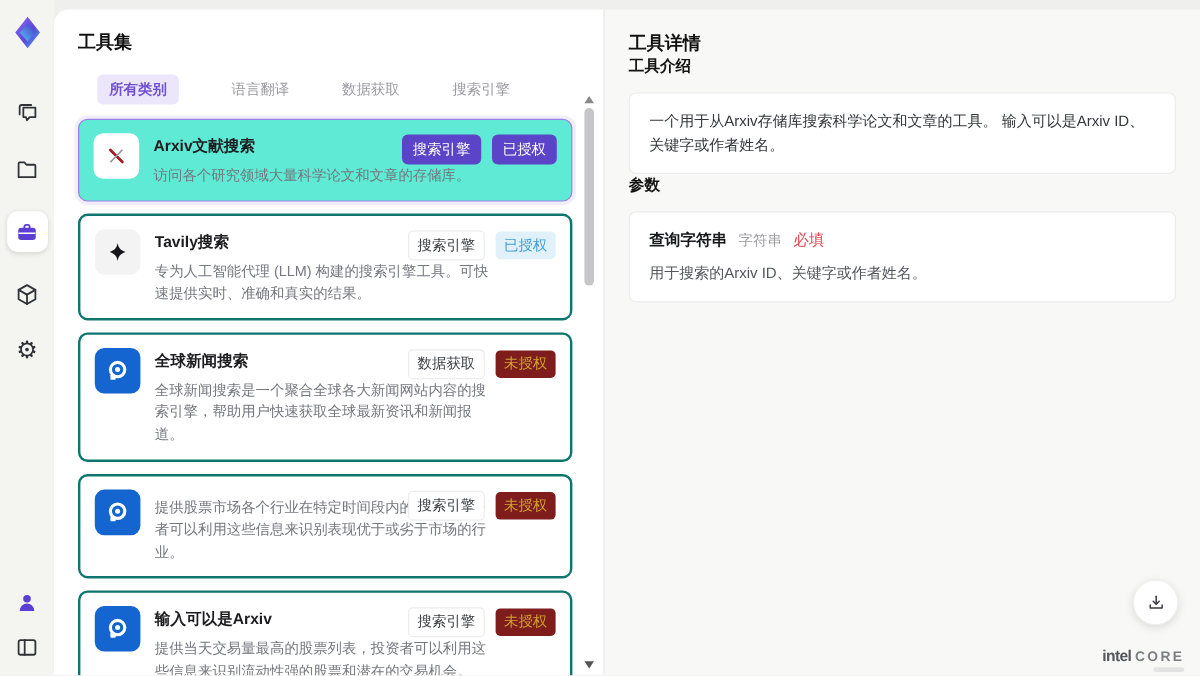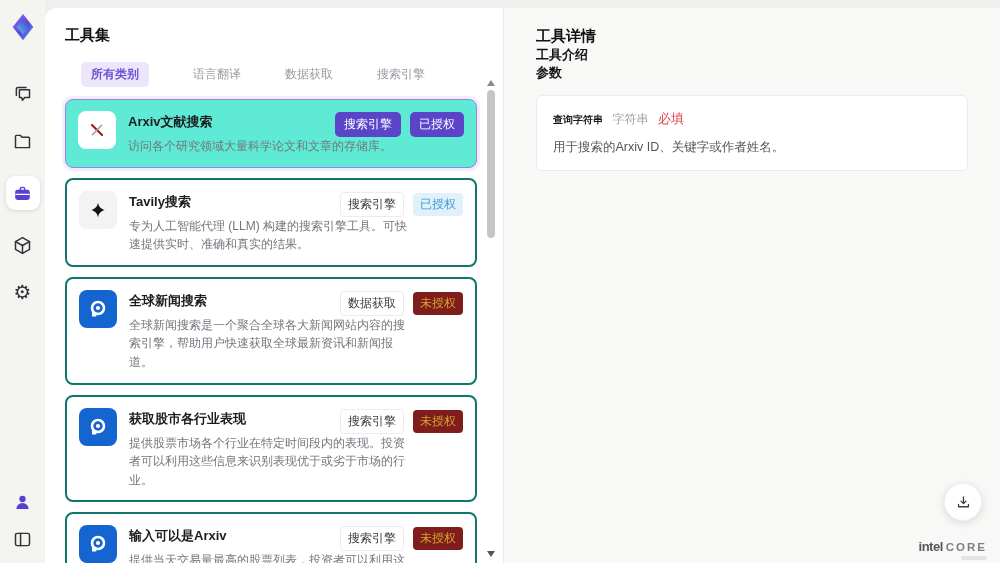--- a/index.html
+++ b/index.html
@@ -64,28 +64,28 @@
   .badge.status-yellow { background:#7f1d1d; color:#d2a42e; }
   
   .scrollbar { position:absolute; right:7px; top:72px; bottom:6px; width:10px; }
   .scroll-arrow { position:absolute; left:1px; width:0; height:0; border-left:4px solid transparent; border-right:4px solid transparent; }
   .scroll-arrow.up { top:0; border-bottom:6px solid #8a8a8a; }
   .scroll-arrow.down { bottom:0; border-top:6px solid #555; }
   .scroll-thumb { position:absolute; top:10px; left:1px; width:8px; height:148px; background:#c6c6c8; border-radius:4px; }
   
   .right-panel {
     flex:1; background:#f8f8f6; border-left:1px solid #ececec;
-    padding:19px 32px; position:relative;
+    padding:19px 20px; position:relative;
   }
   .section-title { font-size:13px; font-weight:bold; color:#141414; }
   .detail-box {
     margin-top:13px; background:#fff; border:1px solid #ececee; border-radius:6px;
     padding:13px 16px; font-size:12.5px; color:#33363b; line-height:1.6;
   }
-  .param-name { font-size:10px; font-weight:bold; color:#17181b; }
+  .param-name { font-size:13px; font-weight:bold; color:#17181b; }
   .param-type { font-size:12px; color:#9a9aa0; margin-left:6px; }
   .param-required { font-size:13px; color:#e1424d; margin-left:6px; }
   .param-desc { margin-top:7px; font-size:12.5px; color:#53565c; }
   
   .fab {
     position:absolute; right:18px; bottom:42px; width:38px; height:38px;
     background:#fff; border:1px solid #f0f0f0; border-radius:50%;
     box-shadow:0 2px 8px rgba(0,0,0,.13); display:grid; place-items:center; cursor:pointer;
   }
   .fab svg { width:17px; height:17px; stroke:#3a3d42; fill:none; stroke-width:1.8; stroke-linecap:round; stroke-linejoin:round; }
@@ -222,21 +222,20 @@
         </div>
         <div class="tool-card">
           <div class="tool-icon bg-blue">
             <svg viewBox="0 0 24 24" width="24" height="24">
               <circle cx="12" cy="11" r="6" stroke="#fff" stroke-width="2.6" fill="none"></circle>
               <circle cx="12" cy="11" r="2.1" fill="#fff"></circle>
               <rect x="6" y="15.2" width="4.4" height="4.2" rx="0.5" fill="#fff"></rect>
             </svg>
           </div>
           <div>
-            <div class="tool-name">获取股市各行业表现</div>
             <div class="tool-desc">提供股票市场各个行业在特定时间段内的表现。投资者可以利用这些信息来识别表现优于或劣于市场的行业。</div>
           </div>
           <div class="tool-badges">
             <span class="badge cat-plain">搜索引擎</span>
             <span class="badge status-yellow">未授权</span>
           </div>
         </div>
         <div class="tool-card">
           <div class="tool-icon bg-blue">
             <svg viewBox="0 0 24 24" width="24" height="24">
@@ -259,20 +258,21 @@
       <div class="scroll-arrow up"></div>
       <div class="scroll-thumb"></div>
       <div class="scroll-arrow down"></div>
     </div>
   </section>
 
   <section class="right-panel">
     <h1 class="panel-title">工具详情</h1>
 
     <h2 class="section-title">工具介绍</h2>
+    <div class="detail-box">一个用于从Arxiv存储库搜索科学论文和文章的工具。 输入可以是Arxiv ID、关键字或作者姓名。</div>
 
     <h2 class="section-title">参数</h2>
     <div class="detail-box">
       <div>
         <span class="param-name">查询字符串</span>
         <span class="param-type">字符串</span>
         <span class="param-required">必填</span>
       </div>
       <div class="param-desc">用于搜索的Arxiv ID、关键字或作者姓名。</div>
     </div>

